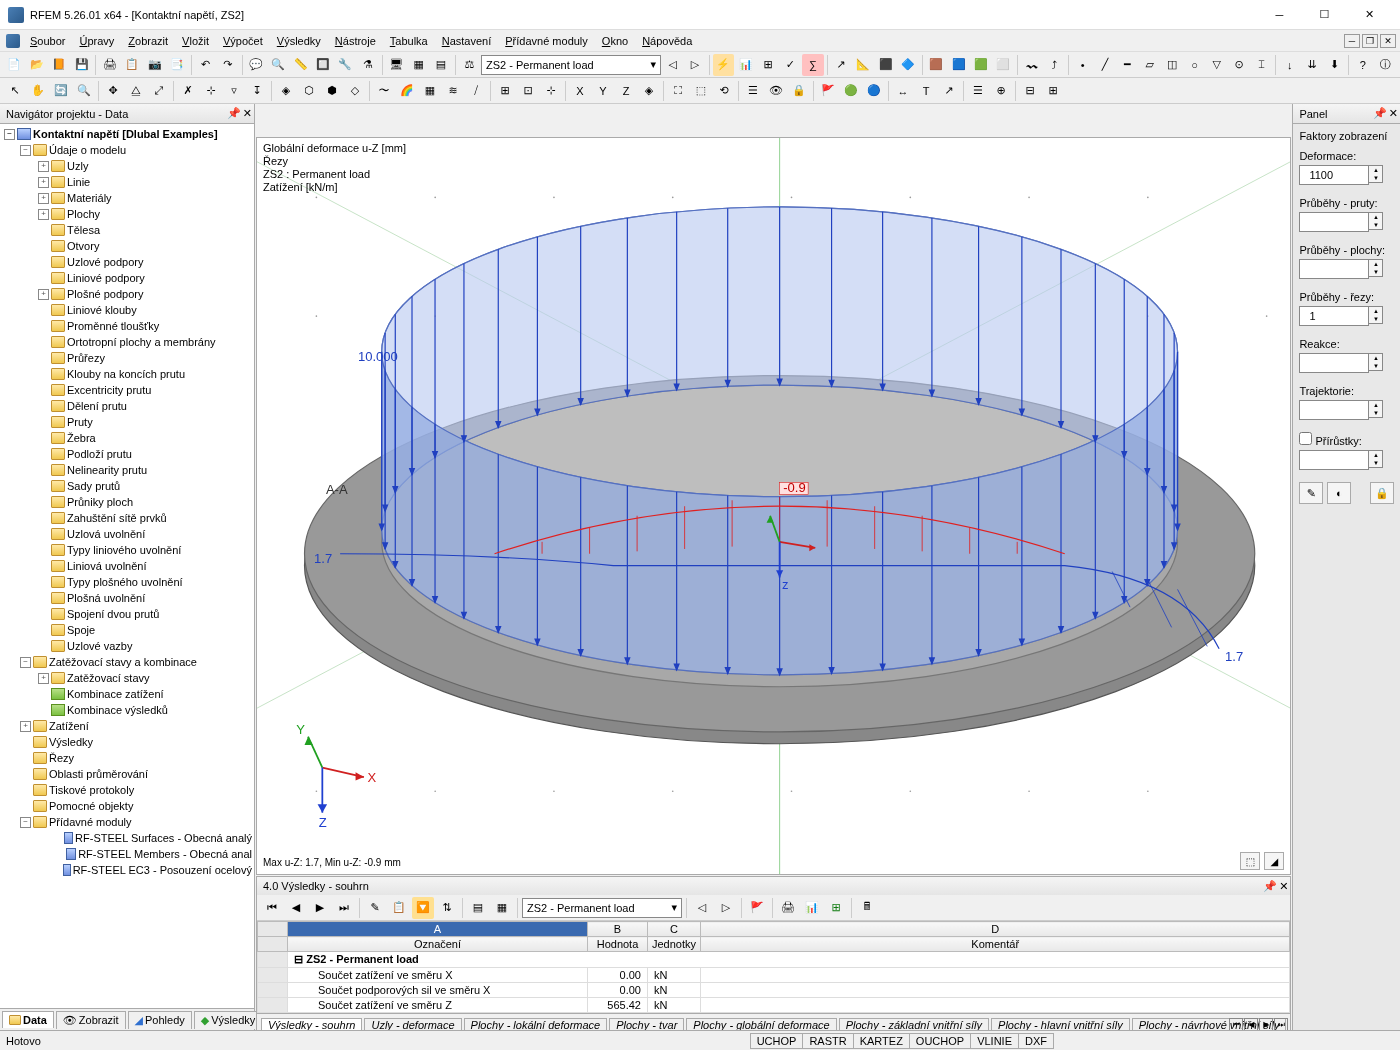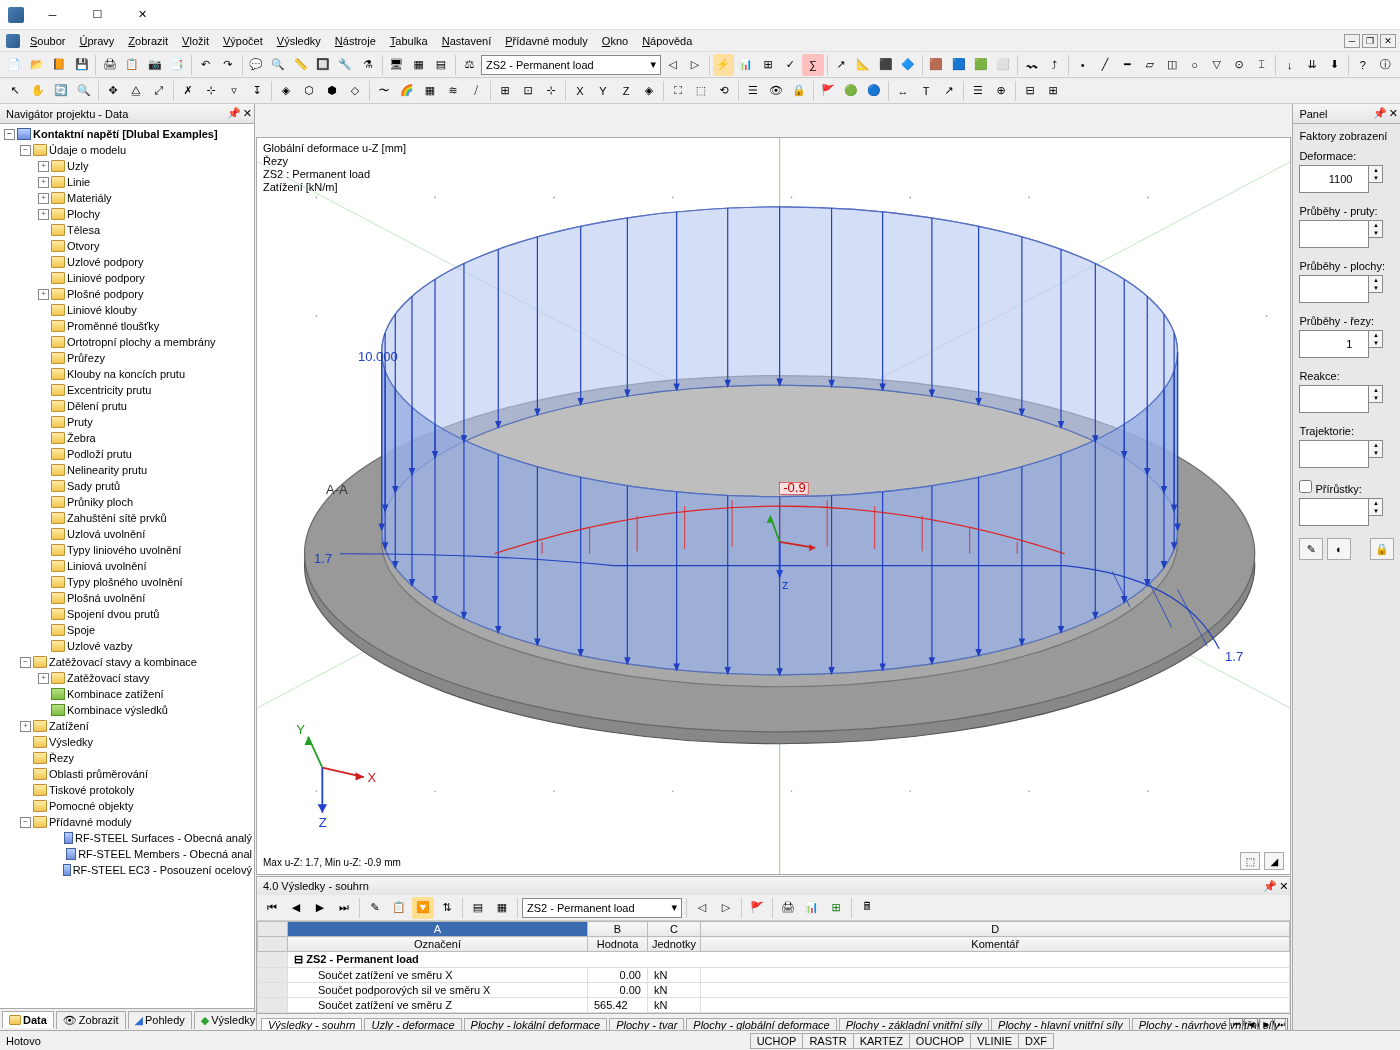--- a/index.html
+++ b/index.html
@@ -56,35 +56,36 @@
 .btab.active { background: #fff; }
 .tabnav { position: absolute; right: 2px; display: flex; gap: 1px; }
 .tabnav span { width: 14px; height: 14px; border: 1px solid #888; font-size: 8px; display: flex; align-items: center; justify-content: center; }
 .rightpanel { width: 130px; background: #bef264; border-left: 1px solid #aaa; display: flex; flex-direction: column; }
 .rphead { height: 20px; background: linear-gradient(#f5f5f5,#e5e5e5); padding: 0 6px; font-size: 11px; display: flex; align-items: center; position: relative; border-bottom: 1px solid #aaa; }
 .rphead .hbtns { position: absolute; right: 2px; font-size: 9px; display: flex; gap: 2px; }
 .rpbody { flex: 1; padding: 6px; background: #e8e8e8; }
 .rpgroup { margin-bottom: 12px; }
 .rplabel { font-size: 11px; margin-bottom: 3px; }
 .rpinput { display: flex; }
-.rpinput input { width: 70px; height: 28px; border: 1px solid #888; text-align: right; padding: 0 16px; font-size: 11px; }
+.rpinput input { width: 70px; height: 20px; border: 1px solid #888; text-align: left; padding: 0 9px; font-size: 11px; }
 .spinner { width: 14px; height: 18px; border: 1px solid #888; border-left: none; display: flex; flex-direction: column; }
 .spinner span { flex: 1; font-size: 6px; text-align: center; line-height: 8px; background: #f5f5f5; }
 .rpbtns { display: flex; gap: 4px; margin-top: 10px; }
 .rpbtn { width: 24px; height: 22px; border: 1px solid #aaa; background: #f5f5f5; display: flex; align-items: center; justify-content: center; font-size: 11px; }
 .statusbar { height: 20px; background: #f0f0f0; border-top: 1px solid #aaa; display: flex; align-items: center; padding: 0 6px; font-size: 11px; }
 .statusbar .stitems { margin-left: auto; margin-right: 340px; display: flex; gap: 0; }
 .statusbar .stitem { padding: 1px 6px; border: 1px solid #aaa; margin-left: -1px; }
 svg { display: block; }
 </style>
 </head>
 <body>
 
 <div class="titlebar">
   <div class="icon"></div>
+  <div class="title">RFEM 5.26.01 x64 - [Kontaktní napětí, ZS2]</div>
   <div class="winbtn">─</div>
   <div class="winbtn">☐</div>
   <div class="winbtn">✕</div>
 </div>
 
 <div class="menubar">
   <div class="icon" style="width:14px;height:14px;background:linear-gradient(135deg,#4a7fb5,#2c5a8a);border-radius:2px;"></div>
   <div id="menus" style="display: flex; gap: 2px;">
       <div class="mitem"><u>S</u>oubor</div>
       <div class="mitem"><u>Ú</u>pravy</div>
@@ -787,21 +788,21 @@
               <tr>
                 <td class="rowhead"></td>
                 <td style="padding-left:30px">Součet podporových sil ve směru X</td>
                 <td style="text-align:right">0.00</td>
                 <td>kN</td>
                 <td></td>
               </tr>
               <tr>
                 <td class="rowhead"></td>
                 <td style="padding-left:30px">Součet zatížení ve směru Z</td>
-                <td style="text-align:left">565.42</td>
+                <td style="text-align:right">565.42</td>
                 <td>kN</td>
                 <td></td>
               </tr>
             </tbody>
         </table>
       </div>
       <div class="bottomtabs">
         <div id="btabs" style="display:flex;gap:2px">
             <div class="btab active">Výsledky - souhrn</div>
             <div class="btab">Uzly - deformace</div>

